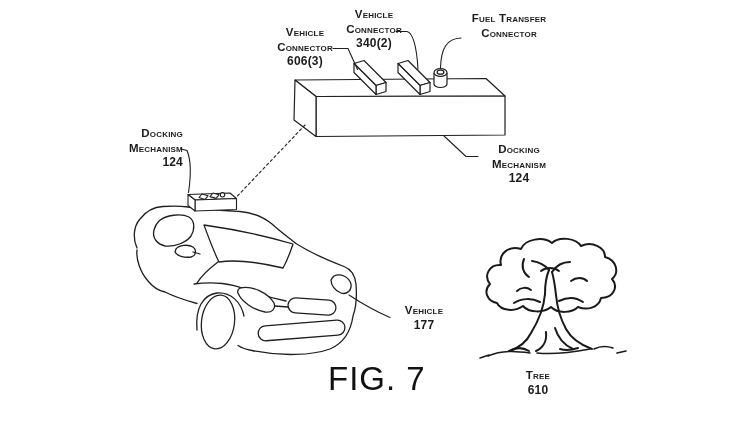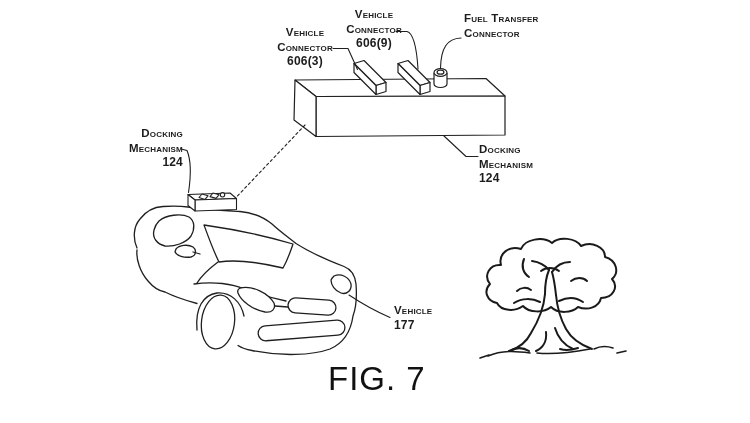--- a/index.html
+++ b/index.html
@@ -17,21 +17,21 @@
     font-weight:600;
     font-variant:small-caps;
     color:#1c1c1c;
     line-height:14.5px;
     letter-spacing:0.2px;
     white-space:nowrap;
   }
   .label .ref{font-variant:normal;font-size:12px;}
   .center{text-align:center;}
   .right{text-align:right;}
-  .left{text-align:left;}
+  .left{text-align:center;}
   #fig-caption{
     position:absolute;
     font-size:33px;
     font-weight:400;
     letter-spacing:1px;
     color:#111111;
     font-variant:normal;
   }
   svg path, svg ellipse, svg rect, svg circle{vector-effect:non-scaling-stroke;}
 </style>
@@ -190,21 +190,21 @@
 
   <div class="label center" style="left:272px;top:25px;width:66px">
     <div>Vehicle</div>
     <div>Connector</div>
     <div class="ref">606(3)</div>
   </div>
 
   <div class="label center" style="left:342px;top:7px;width:64px">
     <div>Vehicle</div>
     <div>Connector</div>
-    <div class="ref">606(9)</div>
+    <div class="ref">340(2)</div>
   </div>
 
   <div class="label left" style="left:464px;top:11px;width:90px">
     <div>Fuel Transfer</div>
     <div>Connector</div>
   </div>
 
   <div class="label right" style="left:100px;top:126px;width:83px">
     <div>Docking</div>
     <div>Mechanism</div>
@@ -215,16 +215,20 @@
     <div>Docking</div>
     <div>Mechanism</div>
     <div class="ref">124</div>
   </div>
 
   <div class="label left" style="left:394px;top:303px;width:60px">
     <div>Vehicle</div>
     <div class="ref">177</div>
   </div>
 
+  <div class="label center" style="left:506px;top:368px;width:64px">
+    <div>Tree</div>
+    <div class="ref">610</div>
+  </div>
 
   <div id="fig-caption" style="left:328px;top:360px">FIG. 7</div>
 
 </div>
 
 </body></html>

